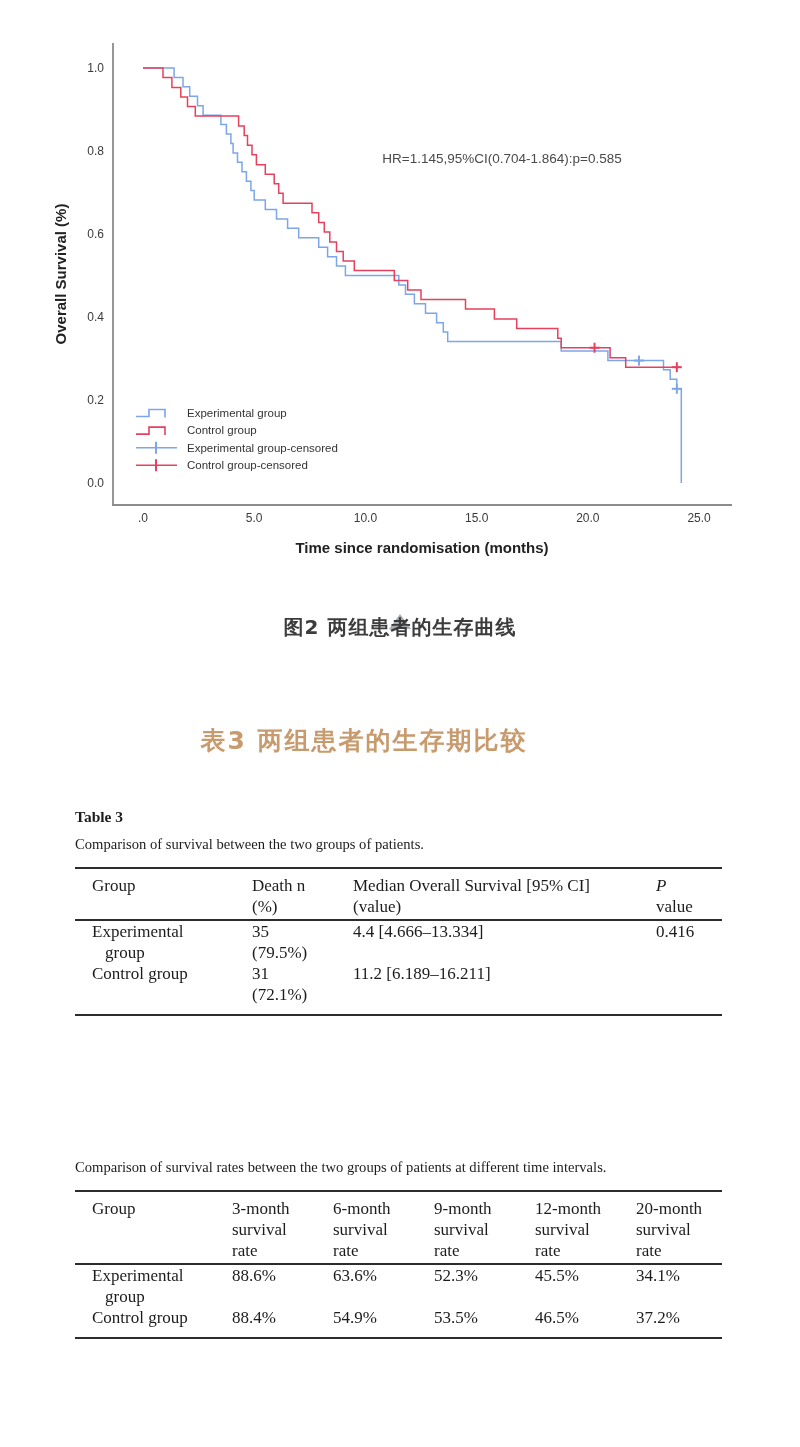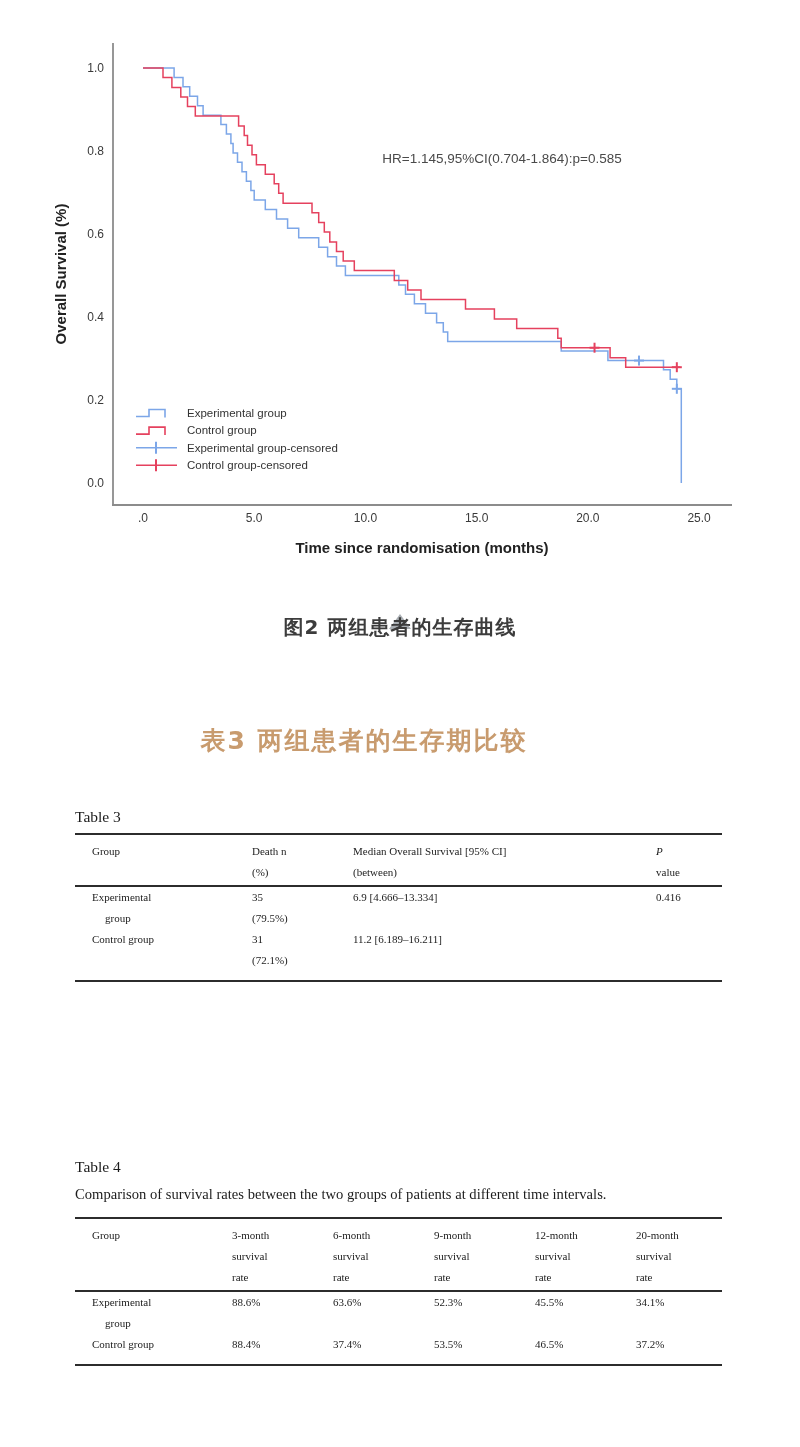--- a/index.html
+++ b/index.html
@@ -18,25 +18,25 @@
   .section-heading{position:absolute;left:0;width:728px;text-align:center;
         font-size:25px;font-weight:700;color:var(--accent,#c89b6e);
         font-family:"DejaVu Sans",sans-serif;letter-spacing:2px;}
   #t3-heading{top:724px;}
   #t4-heading{top:1066px;}
   
   .tbl-block{position:absolute;left:75px;width:647px;color:#1c1c1c;
         font-family:"Liberation Serif",serif;}
   #table3-block{top:806px;}
   #table4-block{top:1156px;}
-  .tbl-title{font-size:15.5px;font-weight:normal;margin:0 0 5px 0;line-height:22px;}
+  .tbl-title{font-size:15.5px;font-weight:bold;margin:0 0 5px 0;line-height:22px;}
   .tbl-caption{font-size:14.6px;margin:0 0 12px 0;line-height:22px;}
   table.paper-table{width:647px;border-collapse:collapse;table-layout:fixed;
         border-top:2px solid #2c2c2c;border-bottom:2px solid #2c2c2c;
-        font-size:11px;line-height:21px;}
+        font-size:17px;line-height:21px;}
   table.paper-table td{vertical-align:top;padding:0 4px 0 0;text-align:left;}
   table.paper-table td:first-child{padding-left:17px;}
   table.paper-table thead td{border-bottom:2px solid #2c2c2c;padding-top:6px;padding-bottom:2px;}
   table.paper-table tbody tr:first-child td{}
   table.paper-table tbody tr:last-child td{padding-bottom:9px;}
   .cell-line{white-space:nowrap;}
   .cell-line.indent{margin-left:13px;}
   .cell-line i{font-style:italic;}
 </style>
 </head>
@@ -88,58 +88,59 @@
     </svg>
   </div>
 
   <div class="collapse-triangle"></div>
   <div class="fig-caption">图2 两组患者的生存曲线</div>
 
   <div class="section-heading" id="t3-heading">表3 两组患者的生存期比较</div>
 
   <div class="tbl-block" id="table3-block">
     <p class="tbl-title">Table 3</p>
+    <p class="tbl-caption">Comparison of survival between the two groups of patients.</p>
     <table class="paper-table" id="table3">
         <colgroup>
           <col style="width: 177px;">
           <col style="width: 101px;">
           <col style="width: 303px;">
           <col style="width: 66px;">
         </colgroup>
         <thead>
           <tr>
             <td>
               <div class="cell-line">Group</div>
             </td>
             <td>
               <div class="cell-line">Death n</div>
               <div class="cell-line">(%)</div>
             </td>
             <td>
               <div class="cell-line">Median Overall Survival [95% CI]</div>
-              <div class="cell-line">(between)</div>
+              <div class="cell-line">(value)</div>
             </td>
             <td>
               <div class="cell-line"><i>P</i></div>
               <div class="cell-line">value</div>
             </td>
           </tr>
         </thead>
         <tbody>
           <tr>
             <td>
               <div class="cell-line">Experimental</div>
               <div class="cell-line indent">group</div>
             </td>
             <td>
               <div class="cell-line">35</div>
               <div class="cell-line">(79.5%)</div>
             </td>
             <td>
-              <div class="cell-line">6.9 [4.666–13.334]</div>
+              <div class="cell-line">4.4 [4.666–13.334]</div>
             </td>
             <td>
               <div class="cell-line">0.416</div>
             </td>
           </tr>
           <tr>
             <td>
               <div class="cell-line">Control group</div>
             </td>
             <td>
@@ -152,21 +153,20 @@
             <td>
               <div class="cell-line"></div>
             </td>
           </tr>
         </tbody>
       </table>
   </div>
 
 
   <div class="tbl-block" id="table4-block">
-    <p class="tbl-title">Table 4</p>
     <p class="tbl-caption">Comparison of survival rates between the two groups of patients at different time intervals.</p>
     <table class="paper-table" id="table4">
         <colgroup>
           <col style="width: 157px;">
           <col style="width: 101px;">
           <col style="width: 101px;">
           <col style="width: 101px;">
           <col style="width: 101px;">
           <col style="width: 86px;">
         </colgroup>
@@ -225,21 +225,21 @@
             </td>
           </tr>
           <tr>
             <td>
               <div class="cell-line">Control group</div>
             </td>
             <td>
               <div class="cell-line">88.4%</div>
             </td>
             <td>
-              <div class="cell-line">37.4%</div>
+              <div class="cell-line">54.9%</div>
             </td>
             <td>
               <div class="cell-line">53.5%</div>
             </td>
             <td>
               <div class="cell-line">46.5%</div>
             </td>
             <td>
               <div class="cell-line">37.2%</div>
             </td>

